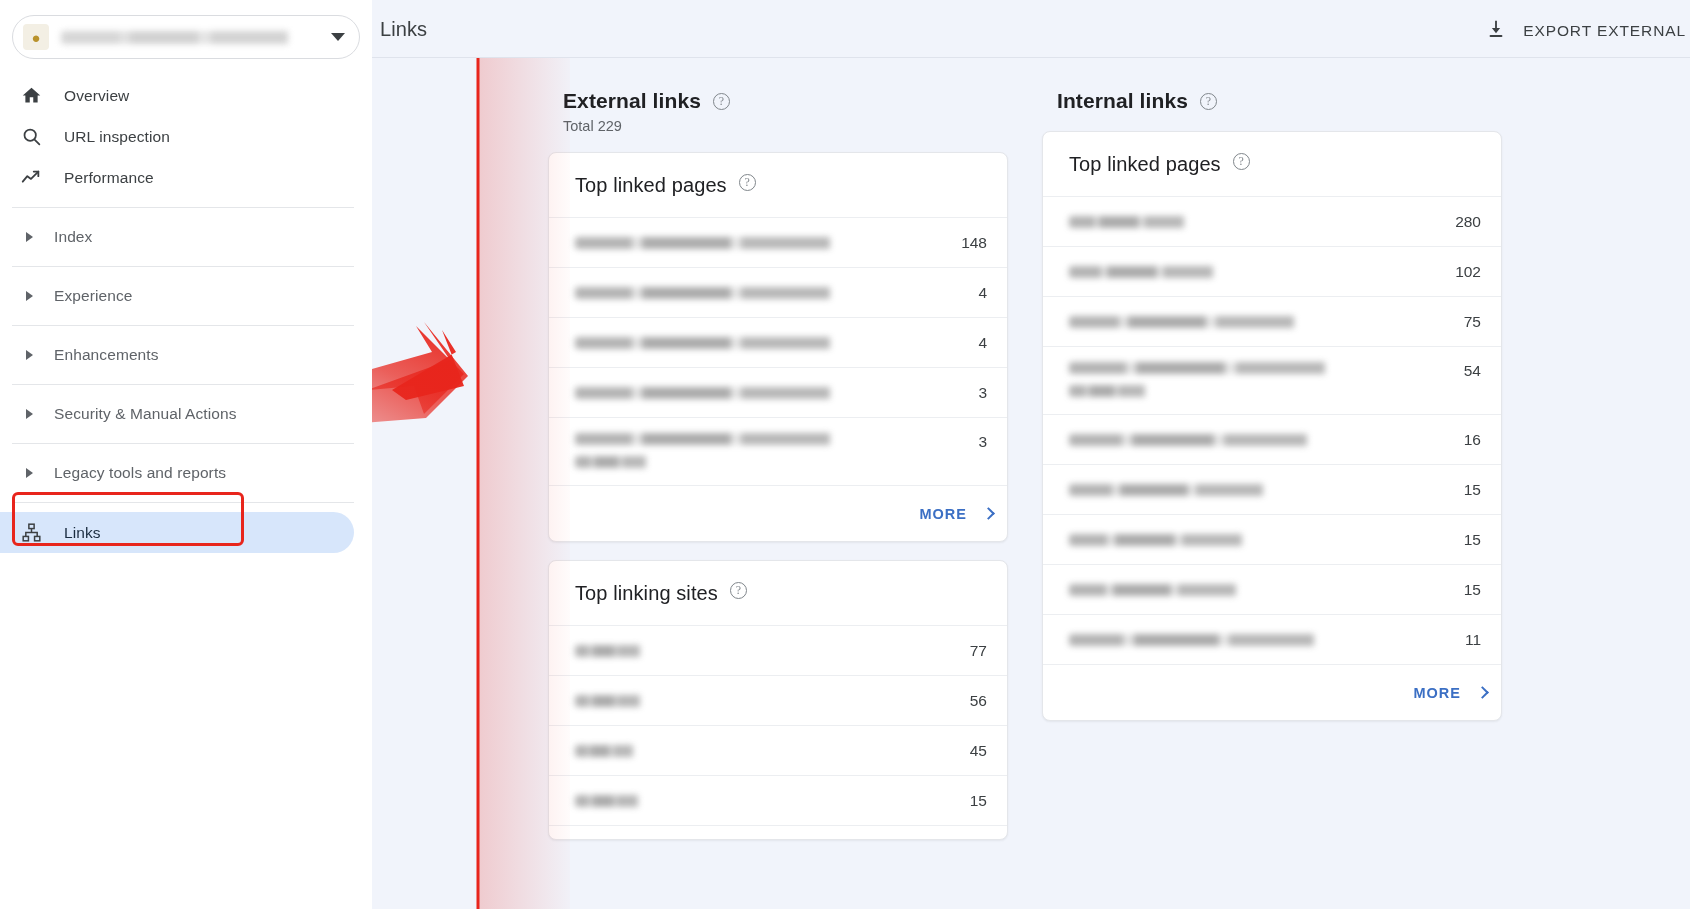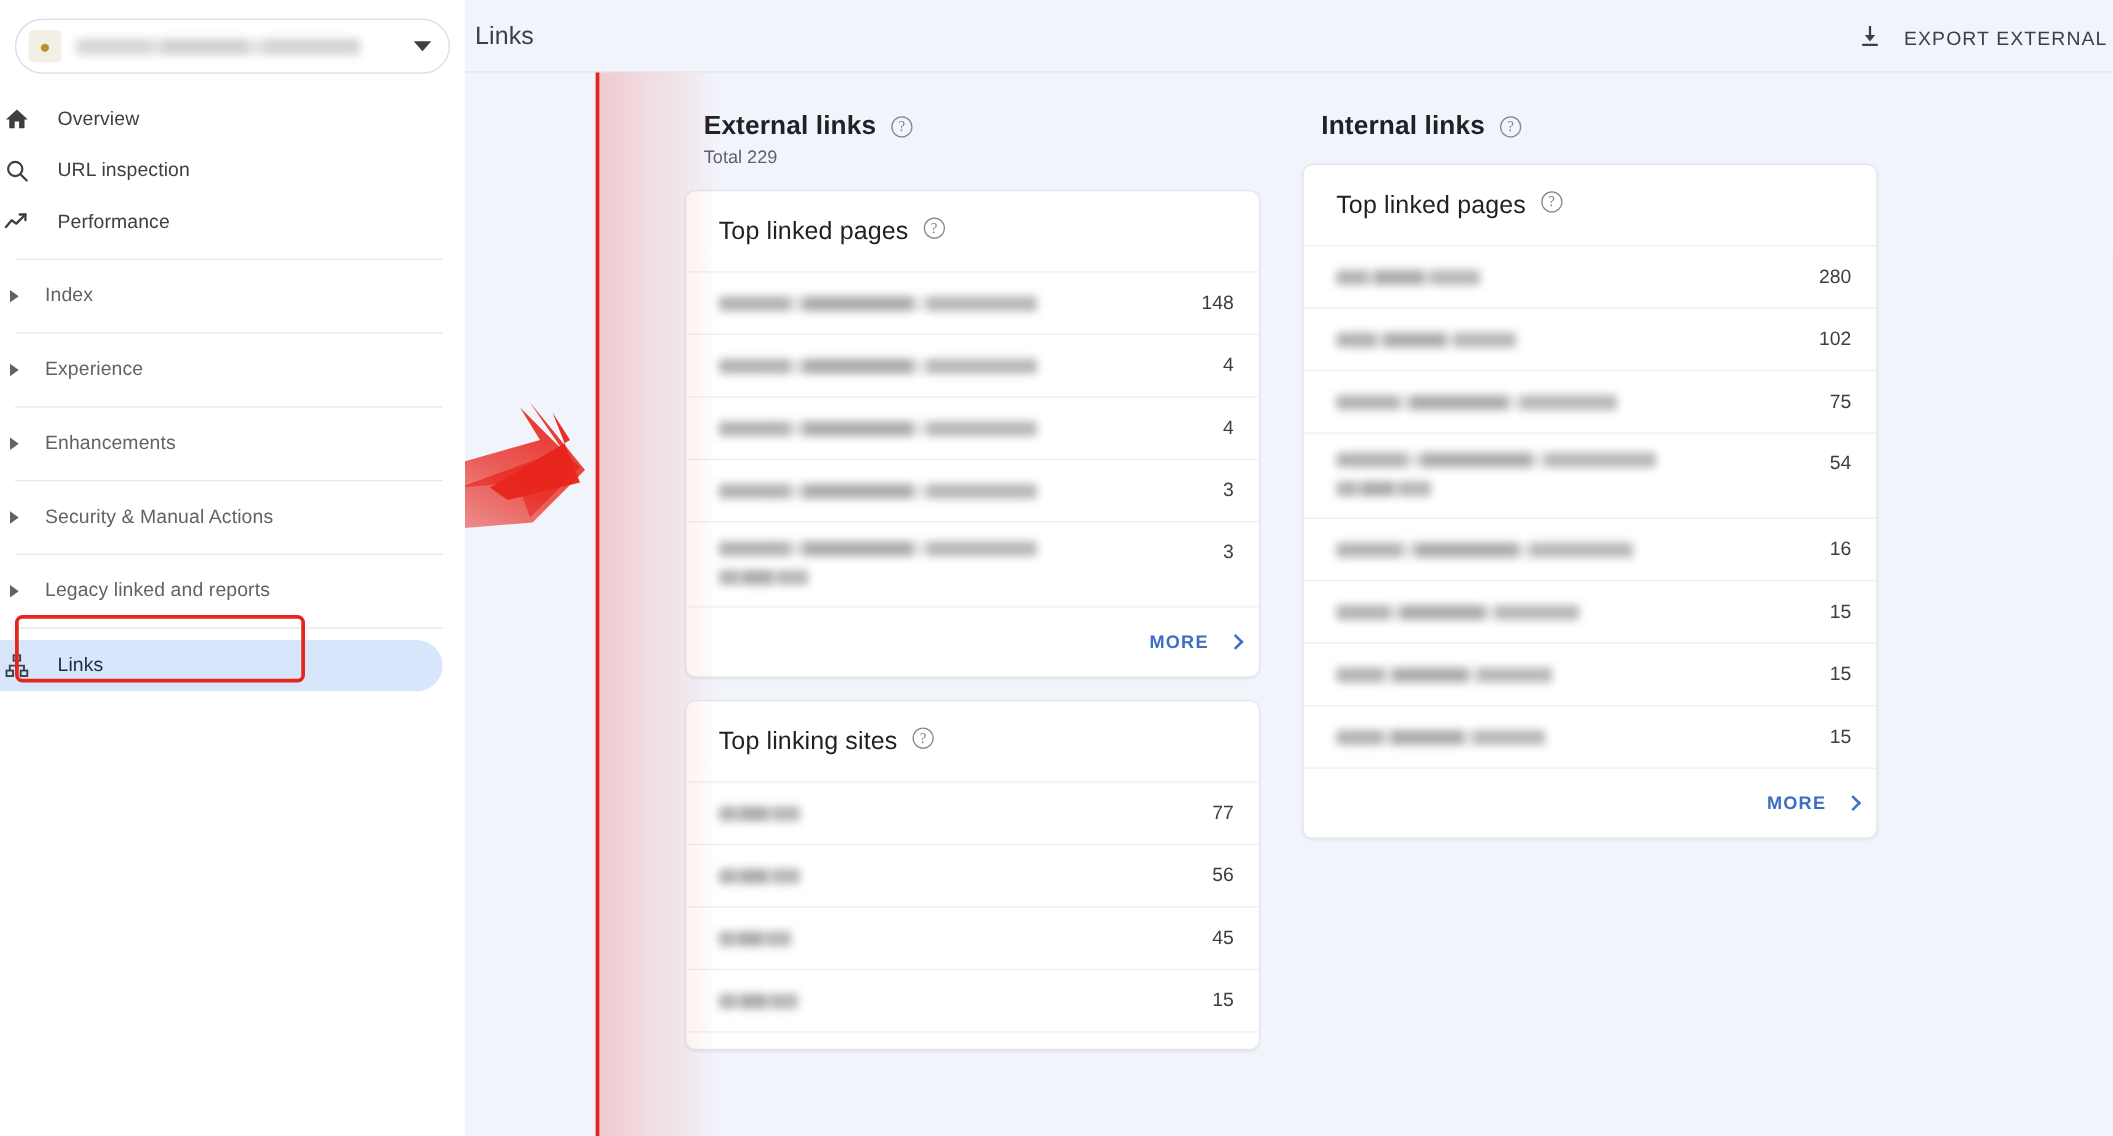--- a/index.html
+++ b/index.html
@@ -53,20 +53,21 @@
     border-left: 7px solid transparent;
     border-right: 7px solid transparent;
     border-top: 8px solid #3c4043;
     flex: 0 0 auto;
   }
 
   .nav { margin-top: 16px; }
   .nav-item {
     display: flex; align-items: center;
     height: 41px;
+    padding-left: 18px;
     cursor: pointer;
     position: relative;
     border-top-right-radius: 22px;
     border-bottom-right-radius: 22px;
     margin-right: 18px;
   }
   .nav-item .ic {
     width: 26px; flex: 0 0 26px;
     display: flex; align-items: center; justify-content: center;
     color: #3c4043;
@@ -325,21 +326,21 @@
           </span>
         <span class="lbl">Security &amp; Manual Actions</span>
       </div>
 
       <div class="nav-sep"></div>
 
       <div class="nav-item group-item muted">
         <span class="ic">
             <span class="expander"></span>
           </span>
-        <span class="lbl">Legacy linked and reports</span>
+        <span class="lbl">Legacy tools and reports</span>
       </div>
 
       <div class="nav-sep"></div>
 
       <div class="nav-item active">
         <span class="ic">
           <svg width="21" height="21" viewBox="0 0 24 24" fill="none" stroke="#3c4043" stroke-width="1.7">
               <rect x="9" y="2.5" width="6" height="5"></rect>
               <rect x="2.5" y="16.5" width="6" height="5"></rect>
               <rect x="15.5" y="16.5" width="6" height="5"></rect>
@@ -485,20 +486,24 @@
             <div class="blur" style="max-width:270px"></div>
             <div class="val" style="margin-left:auto">15</div>
           </div>
           <div class="row">
             <div class="blur" style="max-width:240px"></div>
             <div class="val" style="margin-left:auto">15</div>
           </div>
           <div class="row">
             <div class="blur" style="max-width:232px"></div>
             <div class="val" style="margin-left:auto">15</div>
+          </div>
+          <div class="row">
+            <div class="blur" style="max-width:340px"></div>
+            <div class="val" style="margin-left:auto">11</div>
           </div>
 
           <div class="more-bar">
             <span class="more-lbl">MORE</span>
             <span class="chev"></span>
           </div>
         </div>
       </div>
 
     </div>

